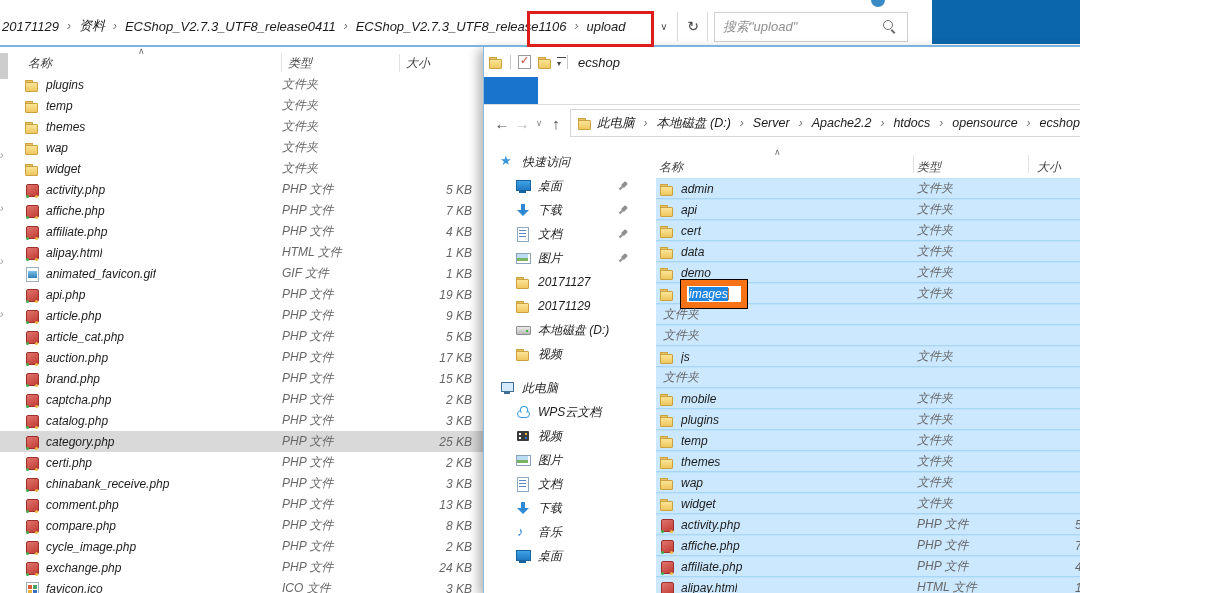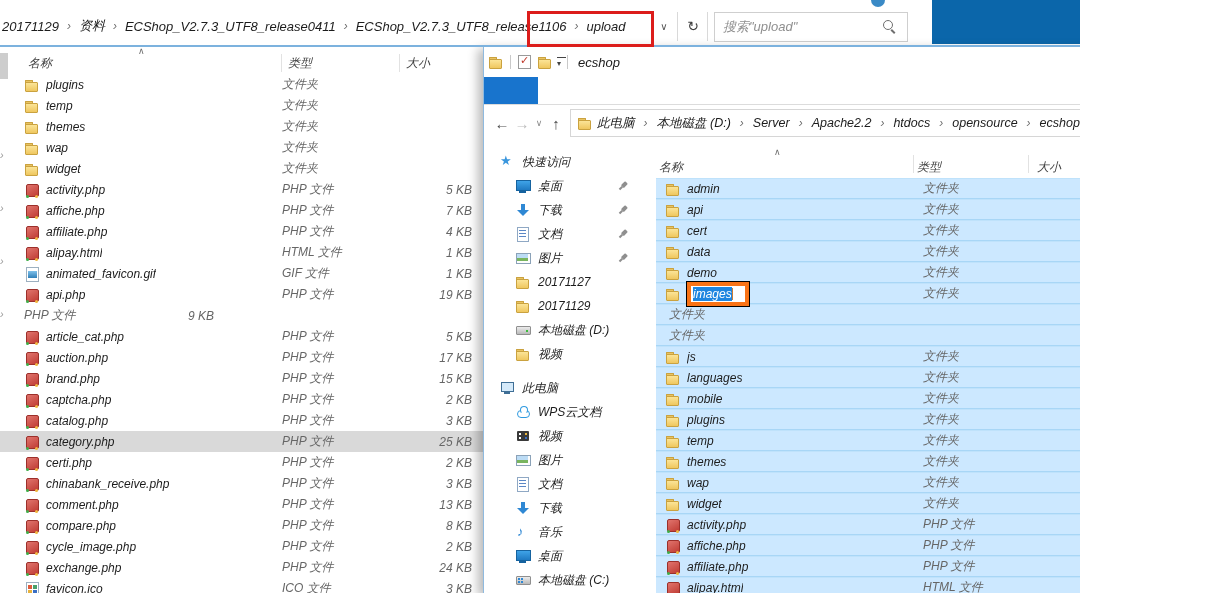--- a/index.html
+++ b/index.html
@@ -73,26 +73,26 @@
   .pinned .pin{display:block;}
   .pin::before{content:"";position:absolute;left:3px;top:0;width:4px;height:6px;background:#8f8f8f;border-radius:1px;}
   .pin::after{content:"";position:absolute;left:4px;top:6px;width:1.5px;height:4px;background:#8f8f8f;}
   .fg-caret{left:290px;top:100px;color:#6d6d6d;font-size:9px;}
   .fg-head{left:169px;top:104px;right:0;height:26px;color:#3f3f3f;}
   .fg-head .h-name{left:6px;top:8px;}
   .fg-head .h-type{left:264px;top:8px;}
   .fg-head .h-size{left:384px;top:8px;}
   .fg-head .hsep{top:4px;}
   .fg-rows{left:172px;top:131px;width:452px;height:416px;overflow:visible;}
-  .fg-rows .row{padding-left:9px;box-sizing:border-box;}
+  .fg-rows .row{padding-left:3px;box-sizing:border-box;}
   .fg-rows .row.selected{background:#cce8ff;box-shadow:inset 0 -1px 0 #a8d6f6,inset 0 1px 0 #bfe2fb;}
   .fg-rows .cell-name{width:254px;}
   .fg-rows .cell-type{width:112px;color:#666;padding-left:4px;box-sizing:border-box;}
   .fg-rows .cell-size{width:76px;text-align:right;color:#666;}
-  .edit-box{background:#fff;border:4px solid #f97316;box-shadow:0 0 0 1px #000;padding:1px 12px 1px 2px;line-height:14px;}
+  .edit-box{background:#fff;border:6px solid #f97316;box-shadow:0 0 0 1px #000;padding:1px 12px 1px 2px;line-height:14px;}
   .edit-box .seltxt{background:#1f86e0;color:#fff;}
   .edit-box .caret{display:inline-block;width:1.5px;height:12px;background:#cf7c33;vertical-align:middle;}
   
   .ic{display:inline-block;width:16px;height:16px;position:relative;flex:none;}
   .ic-folder::before{content:"";position:absolute;left:1px;top:3px;width:6px;height:3px;background:#e9c362;border:1px solid #caa23f;border-bottom:none;border-radius:1px 1px 0 0;}
   .ic-folder::after{content:"";position:absolute;left:1px;top:5px;right:2px;bottom:1px;background:linear-gradient(180deg,#fbe497,#efc75f);border:1px solid #caa23f;border-radius:1px;}
   .ic-php::after{content:"";position:absolute;left:2px;top:2px;width:11px;height:11px;background:linear-gradient(150deg,#e0746d,#c03c34);border:1px solid #9c2f2a;border-radius:2px;}
   .ic-php::before{content:"";position:absolute;left:2px;bottom:0;width:3px;height:3px;border-radius:50%;background:#3fae49;box-shadow:9px 0 0 #f0b73f;z-index:1;}
   .ic-imgfile::before{content:"";position:absolute;left:2px;top:1px;width:11px;height:13px;background:#fff;border:1px solid #9db0c0;}
   .ic-imgfile::after{content:"";position:absolute;left:4px;top:5px;width:9px;height:7px;background:linear-gradient(180deg,#7ec0ea,#2f7fb8);}
@@ -255,20 +255,24 @@
         </div>
         <div class="row">
           <span class="cell-name">
             <span class="ic ic-php"></span>
             <span class="label">api.php</span>
           </span>
           <span class="cell-type">PHP 文件</span>
           <span class="cell-size">19 KB</span>
         </div>
         <div class="row">
+          <span class="cell-name">
+            <span class="ic ic-php"></span>
+            <span class="label">article.php</span>
+          </span>
           <span class="cell-type">PHP 文件</span>
           <span class="cell-size">9 KB</span>
         </div>
         <div class="row">
           <span class="cell-name">
             <span class="ic ic-php"></span>
             <span class="label">article_cat.php</span>
           </span>
           <span class="cell-type">PHP 文件</span>
           <span class="cell-size">5 KB</span>
@@ -520,25 +524,20 @@
           <div class="side-item">
             <span class="ic ic-music"></span>
             <span class="side-label">音乐</span>
 
           </div>
           <div class="side-item">
             <span class="ic ic-desktop"></span>
             <span class="side-label">桌面</span>
 
           </div>
-          <div class="side-item">
-            <span class="ic ic-drivewin"></span>
-            <span class="side-label">本地磁盘 (C:)</span>
-
-          </div>
       </div>
     </div>
 
     <span class="abs fg-caret">∧</span>
     <div class="abs fg-head">
       <span class="abs h-name">名称</span>
       <span class="abs h-type">类型</span>
       <span class="abs h-size">大小</span>
       <span class="abs hsep" style="left:260px;"></span>
       <span class="abs hsep" style="left:375px;"></span>
@@ -604,24 +603,20 @@
         </div>
         <div class="row selected">
           <span class="cell-name">
             <span class="ic ic-folder"></span>
             <span class="label">js</span>
           </span>
           <span class="cell-type">文件夹</span>
           <span class="cell-size"></span>
         </div>
         <div class="row selected">
-          <span class="cell-name">
-            <span class="ic ic-folder"></span>
-            <span class="label">languages</span>
-          </span>
           <span class="cell-type">文件夹</span>
           <span class="cell-size"></span>
         </div>
         <div class="row selected">
           <span class="cell-name">
             <span class="ic ic-folder"></span>
             <span class="label">mobile</span>
           </span>
           <span class="cell-type">文件夹</span>
           <span class="cell-size"></span>

